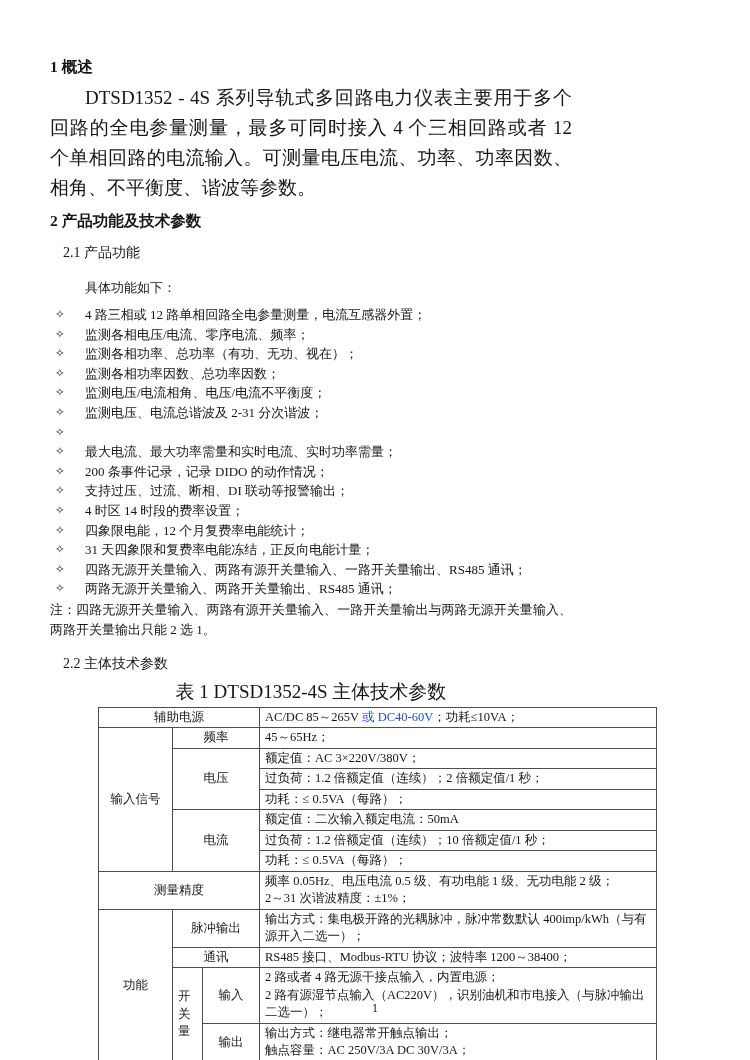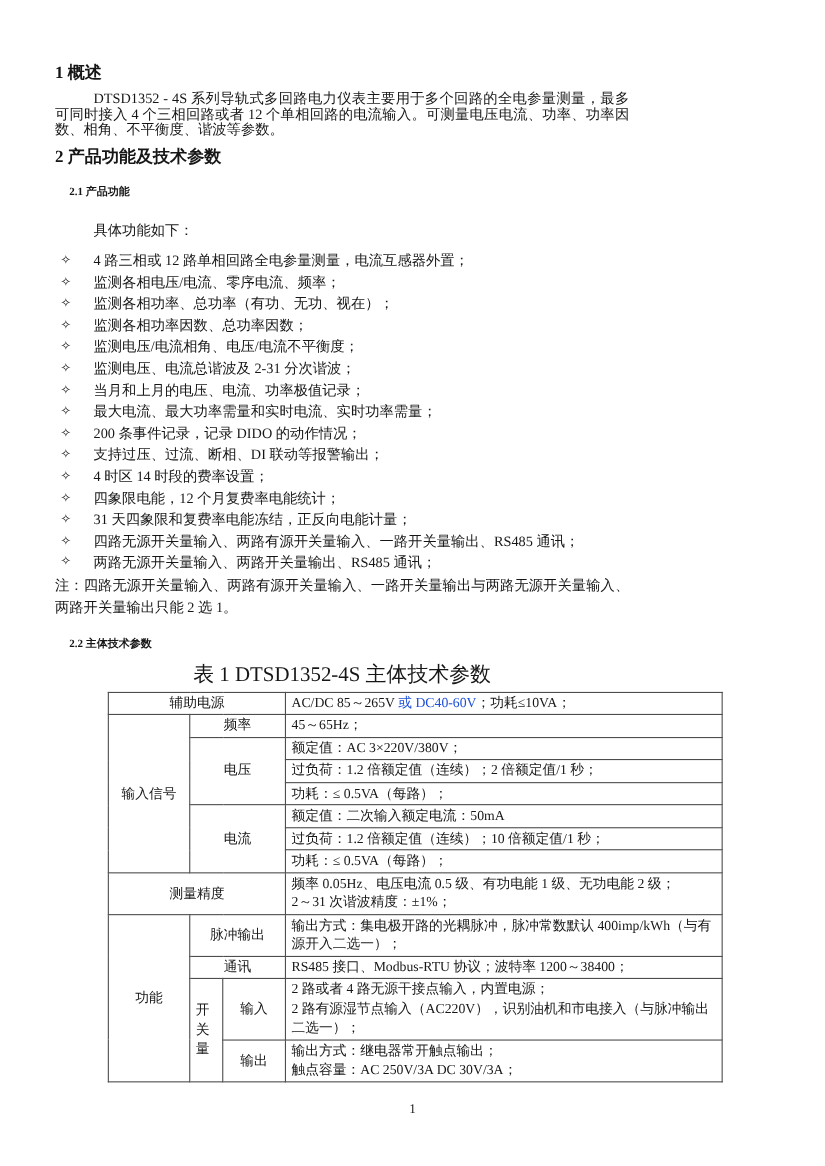--- a/index.html
+++ b/index.html
@@ -3,23 +3,23 @@
 <meta charset="utf-8">
 <style>
   html,body { margin:0; padding:0; background:#ffffff; }
   .page {
     position:relative; width:620px; height:1060px; background:#ffffff;
     box-sizing:border-box; padding:57px 48px 0 50px;
     font-family:"Liberation Serif","DejaVu Serif",serif;
     color:#161616;
   }
   .h-major { font-size:15.5px; font-weight:bold; line-height:20px; margin:0; }
-  .h-sub   { font-size:10px; font-weight:bold; line-height:18px; margin:0 0 0 13px; }
+  .h-sub   { font-size:14px; font-weight:normal; line-height:18px; margin:0 0 0 13px; }
   .lead {
-    font-size:13px; line-height:14px; text-indent:35px; text-align:justify;
+    font-size:19px; line-height:30px; text-indent:35px; text-align:justify;
     margin:6px 0 0 0;
   }
   .mt-h2 { margin-top:8px; }
   .mt-21 { margin-top:13px; }
   .intro { font-size:13px; line-height:18px; margin:17px 0 0 35px; }
   ul.features { list-style:none; margin:8px 0 0 5px; padding:0; }
   ul.features li { display:flex; font-size:13px; line-height:19.6px; }
   ul.features .bullet {
     width:30px; flex:0 0 30px; font-size:11.5px;
     font-family:"DejaVu Sans","Liberation Sans",sans-serif; color:#222;
@@ -79,21 +79,20 @@
     <li>
         <span class="bullet">✧</span>
         <span class="txt">监测电压/电流相角、电压/电流不平衡度；</span>
       </li>
     <li>
         <span class="bullet">✧</span>
         <span class="txt">监测电压、电流总谐波及 2-31 分次谐波；</span>
       </li>
     <li>
         <span class="bullet">✧</span>
-        <span class="txt">当月和上月的电压、电流、功率极值记录；</span>
       </li>
     <li>
         <span class="bullet">✧</span>
         <span class="txt">最大电流、最大功率需量和实时电流、实时功率需量；</span>
       </li>
     <li>
         <span class="bullet">✧</span>
         <span class="txt">200 条事件记录，记录 DIDO 的动作情况；</span>
       </li>
     <li>

